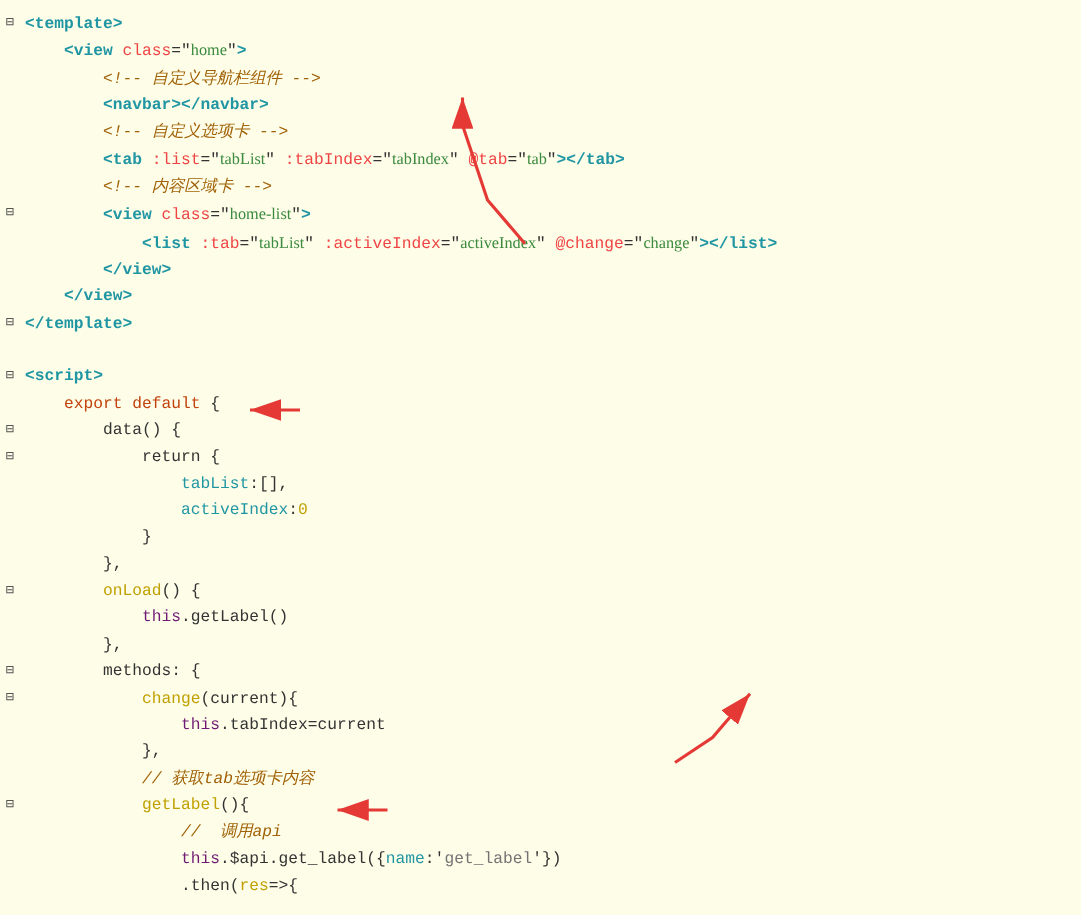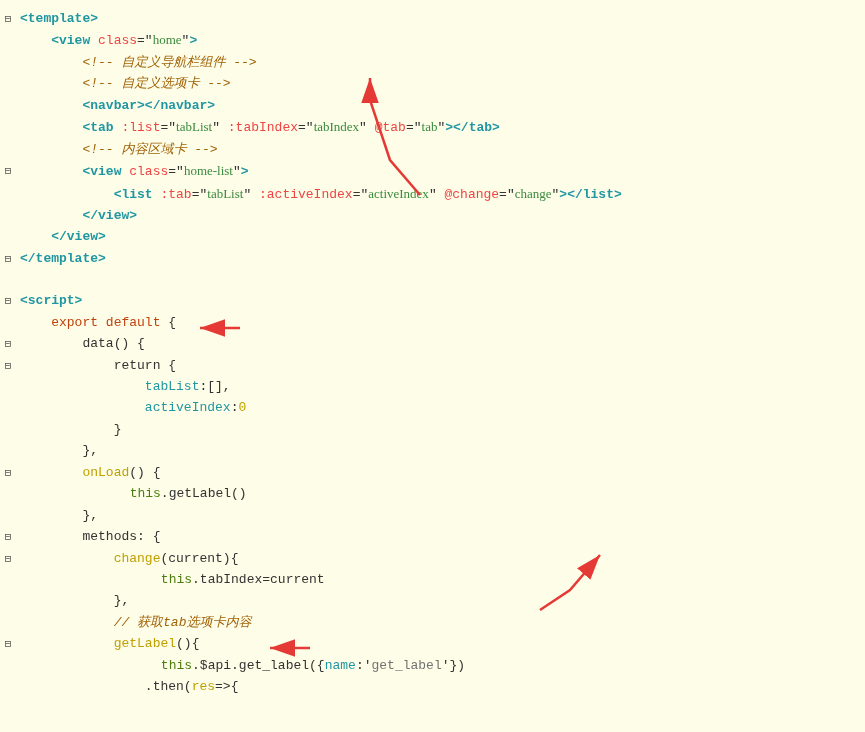--- a/index.html
+++ b/index.html
@@ -54,21 +54,21 @@
     .tag { color: #2196a3; font-weight: bold; }
     .attr-name { color: #ef4444; }
     .attr-value { color: #3b8a3e; font-family: Liberation Serif, serif; }
     .comment { color: #a16207; font-style: italic; }
     .keyword { color: #c2410c; }
     .method { color: #c0a000; }
     .string { color: #737373; }
     .property { color: #2196a3; }
     .number { color: #c0a000; }
     .plain { color: #333; }
-    .this-kw { color: #4d7c0f; margin-left: 16px; }
+    .this-kw { color: #701a75; }
 
     svg.arrows-layer {
       position: absolute;
       top: 0;
       left: 0;
       width: 865px;
       height: 732px;
       pointer-events: none;
       z-index: 10;
     }
@@ -84,28 +84,28 @@
     <div class="code-line">
       <div class="gutter"></div>
       <div class="line-content">    <span class="tag">&lt;view</span><span class="plain"> </span><span class="attr-name">class</span><span class="plain">="</span><span class="attr-value">home</span><span class="plain">"</span><span class="tag">&gt;</span></div>
     </div>
     <div class="code-line">
       <div class="gutter"></div>
       <div class="line-content">        <span class="comment">&lt;!-- 自定义导航栏组件 --&gt;</span></div>
     </div>
     <div class="code-line">
       <div class="gutter"></div>
+      <div class="line-content">        <span class="tag">&lt;navbar&gt;&lt;/navbar&gt;</span></div>
+    </div>
+    <div class="code-line">
+      <div class="gutter"></div>
       <div class="line-content">        <span class="comment">&lt;!-- 自定义选项卡 --&gt;</span></div>
     </div>
     <div class="code-line">
       <div class="gutter"></div>
-      <div class="line-content">        <span class="tag">&lt;navbar&gt;&lt;/navbar&gt;</span></div>
-    </div>
-    <div class="code-line">
-      <div class="gutter"></div>
       <div class="line-content">        <span class="tag">&lt;tab</span><span class="plain"> </span><span class="attr-name">:list</span><span class="plain">="</span><span class="attr-value">tabList</span><span class="plain">" </span><span class="attr-name">:tabIndex</span><span class="plain">="</span><span class="attr-value">tabIndex</span><span class="plain">" </span><span class="attr-name">@tab</span><span class="plain">="</span><span class="attr-value">tab</span><span class="plain">"</span><span class="tag">&gt;&lt;/tab&gt;</span></div>
     </div>
     <div class="code-line">
       <div class="gutter"></div>
       <div class="line-content">        <span class="comment">&lt;!-- 内容区域卡 --&gt;</span></div>
     </div>
     <div class="code-line">
       <div class="gutter collapsible">⊟</div>
       <div class="line-content">        <span class="tag">&lt;view</span><span class="plain"> </span><span class="attr-name">class</span><span class="plain">="</span><span class="attr-value">home-list</span><span class="plain">"</span><span class="tag">&gt;</span></div>
     </div>
@@ -189,20 +189,24 @@
       <div class="gutter"></div>
       <div class="line-content">            <span class="plain">},</span></div>
     </div>
     <div class="code-line">
       <div class="gutter"></div>
       <div class="line-content">            <span class="comment">// 获取tab选项卡内容</span></div>
     </div>
     <div class="code-line">
       <div class="gutter collapsible">⊟</div>
       <div class="line-content">            <span class="method">getLabel</span><span class="plain">(){</span></div>
+    </div>
+    <div class="code-line">
+      <div class="gutter"></div>
+      <div class="line-content">                <span class="comment">//  调用api</span></div>
     </div>
     <div class="code-line">
       <div class="gutter"></div>
       <div class="line-content">                <span class="this-kw">this</span><span class="plain">.$api.get_label({</span><span class="property">name</span><span class="plain">:'</span><span class="string">get_label</span><span class="plain">'})</span></div>
     </div>
     <div class="code-line">
       <div class="gutter"></div>
       <div class="line-content">                <span class="plain">.then(</span><span class="method">res</span><span class="plain">=&gt;{</span></div>
     </div>
   </div>

